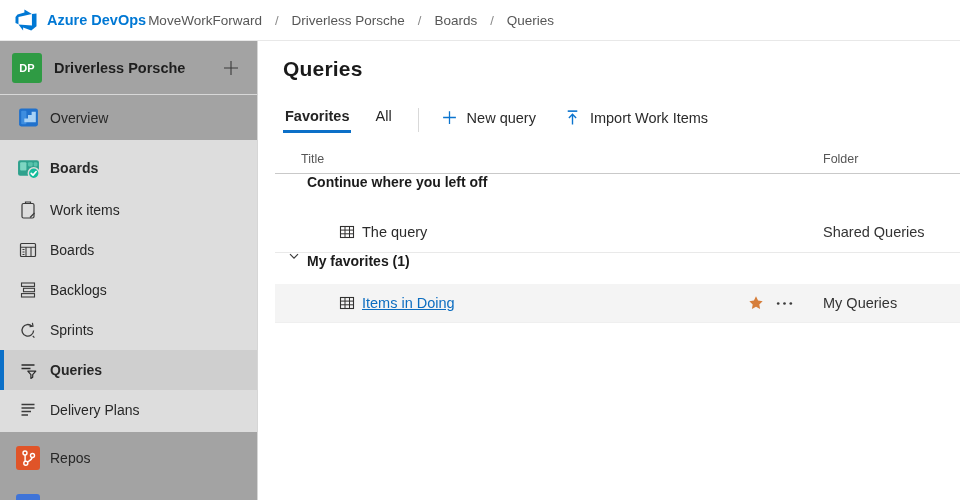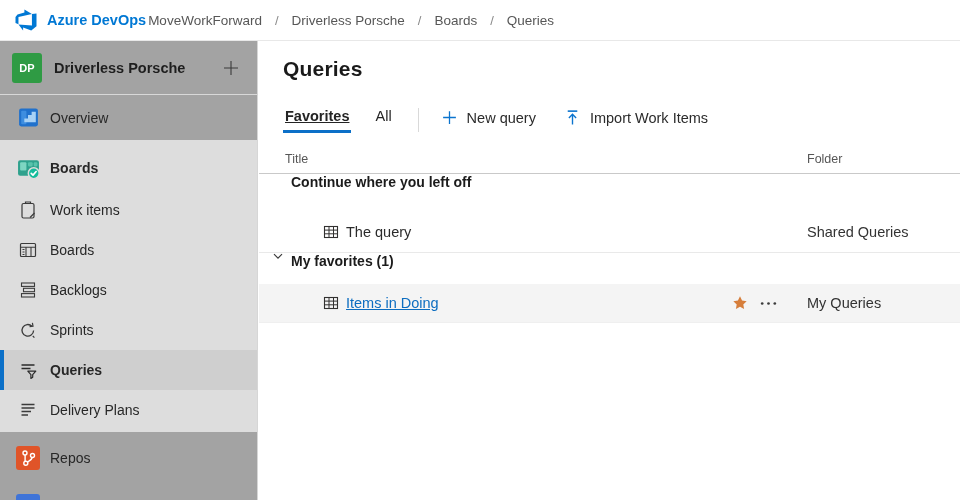--- a/index.html
+++ b/index.html
@@ -56,27 +56,27 @@
   }
   .nav-spacer { height:6px; }
   .nav-spacer2 { height:8px; }
 
   
   .main { position:absolute; left:259px; top:41px; width:701px; height:459px; background:#fff; }
   .page-title { position:absolute; left:24px; top:16px; font-size:21px; font-weight:bold; color:#1A1A1A; letter-spacing:.2px; }
 
   .tabbar { position:absolute; left:24px; top:67px; display:flex; align-items:flex-start; }
   .tab { font-size:14.5px; color:#242424; padding:0 2px 6px 2px; cursor:pointer; margin-right:22px; }
-  .tab.selected { font-weight:bold; border-bottom:3px solid #0C70C8;text-decoration:underline; }
+  .tab.selected { font-weight:bold; border-bottom:3px solid #0C70C8; }
   .tabbar-divider { width:1px; height:24px; background:#D9D9D9; margin:0 22px 0 2px; }
   .action-btn { display:flex; align-items:center; cursor:pointer; margin-right:28px; padding-top:1px; }
   .action-btn .aic { width:17px; height:17px; margin-right:9px; }
   .action-btn .albl { font-size:14.5px; color:#2B2B2B; }
 
-  .qtable { position:absolute; left:0; top:104px; width:701px; }
+  .qtable { position:absolute; left:0; top:104px; width:701px;padding-left:16px; }
   .folder-col { position:absolute; left:548px; }
   .thead {
     position:relative; height:29px; display:flex; align-items:center;
     padding-left:26px; border-bottom:1px solid #C9C9C9;
     font-size:12.5px; color:#565656;
   }
   .section-row {
     position:relative; display:flex; 
     font-size:14px; font-weight:bold; color:#1B1B1B; padding-left:32px;
   }

